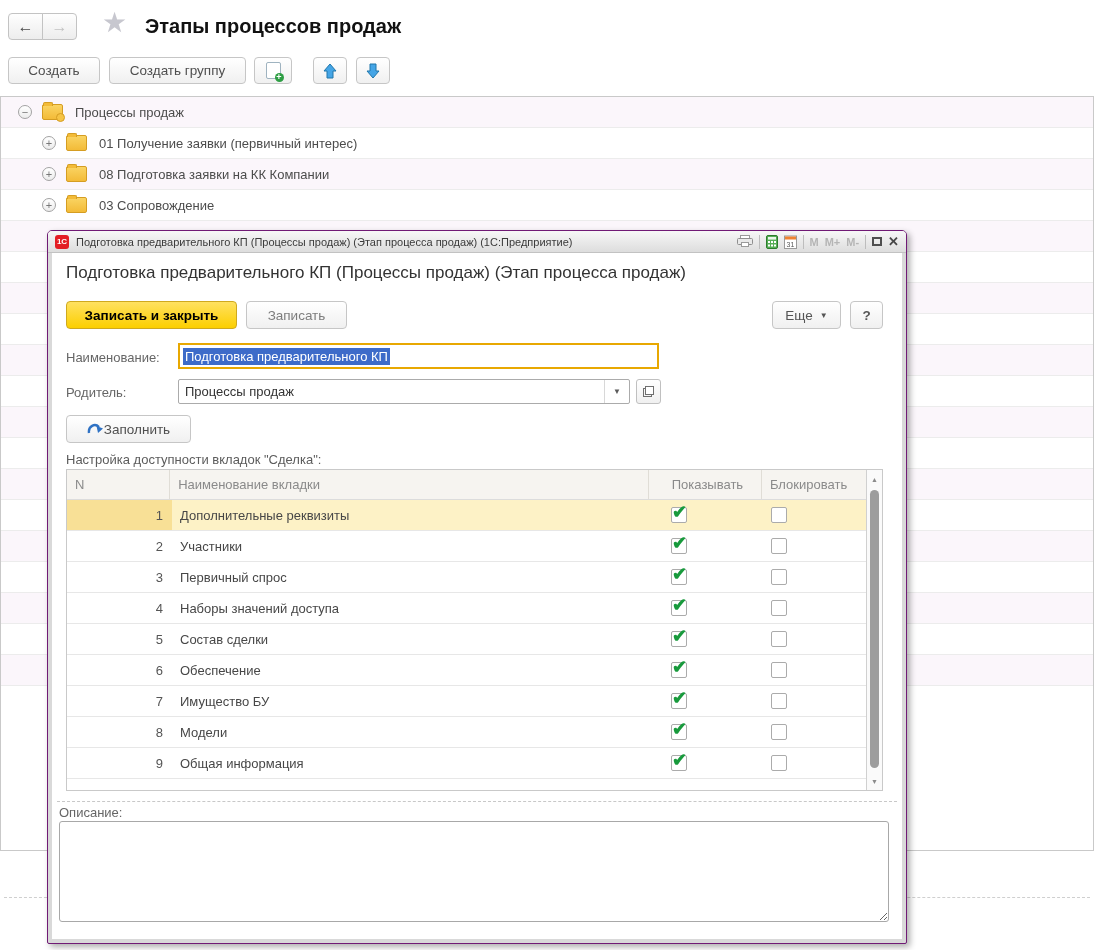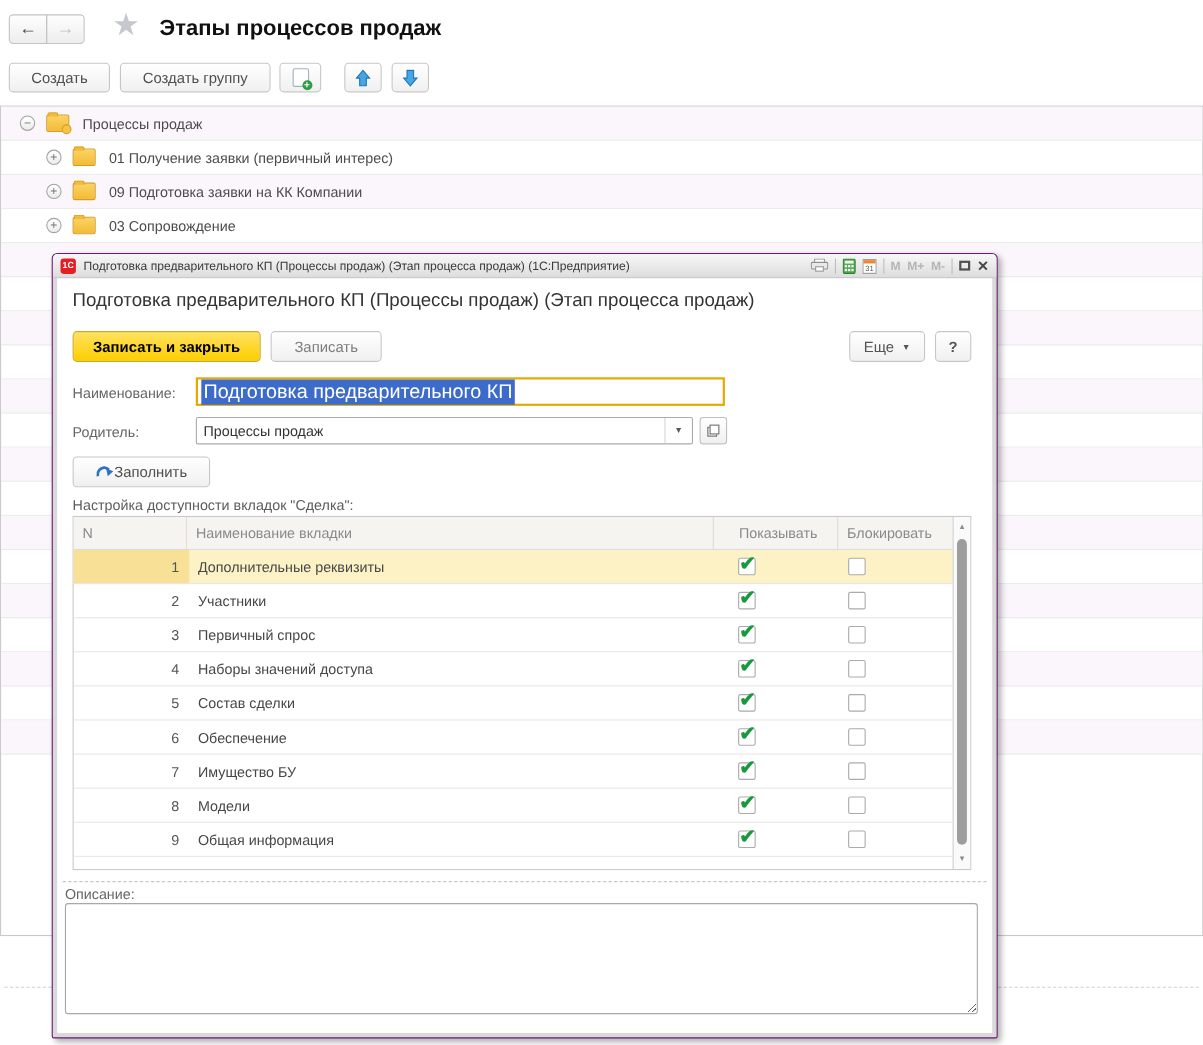--- a/index.html
+++ b/index.html
@@ -82,21 +82,21 @@
     border-color:#cfa91e;color:#000;font-weight:bold;}
   #btn-save{left:194px;top:48px;width:101px;}
   #btn-more{left:720px;top:48px;width:69px;color:#555;}
   #btn-more .caret{font-size:8px;margin-left:7px;color:#555;}
   #btn-help{left:798px;top:48px;width:33px;color:#555;font-weight:bold;}
 
   .fld-label{position:absolute;left:14px;font-size:13px;color:#666;}
   #lbl-name{top:97px;}
   #lbl-parent{top:132px;}
   .name-input{position:absolute;left:126px;top:90px;width:481px;height:26px;box-sizing:border-box;
-    border:2px solid #e8a801;background:#fff;display:flex;align-items:center;padding-left:3px;font-size:18px;}
+    border:2px solid #e8a801;background:#fff;display:flex;align-items:center;padding-left:3px;font-size:13px;}
   .sel-text{background:#3d6bc9;color:#fff;padding:1px 2px;}
   .combo{position:absolute;left:126px;top:126px;width:452px;height:25px;box-sizing:border-box;
     border:1px solid #ababab;border-radius:2px;background:#fff;display:flex;align-items:stretch;}
   .combo .combo-text{flex:1;display:flex;align-items:center;padding-left:6px;font-size:13px;color:#333;}
   .combo .combo-dd{width:24px;border-left:1px solid #d8d8d8;display:flex;align-items:center;justify-content:center;
     color:#5a5a5a;font-size:8px;}
   .open-btn{position:absolute;left:584px;top:126px;width:25px;height:25px;box-sizing:border-box;
     border:1px solid #c0c0c0;border-radius:3px;background:linear-gradient(#fff,#f0f0f0);
     display:flex;align-items:center;justify-content:center;}
   .sq-ico{width:11px;height:11px;position:relative;}
@@ -192,21 +192,21 @@
       <div class="tree-label">Процессы продаж</div>
     </div>
     <div class="tree-row lvl1">
       <div class="expander">+</div>
       <div class="folder"></div>
       <div class="tree-label">01 Получение заявки (первичный интерес)</div>
     </div>
     <div class="tree-row stripe lvl1">
       <div class="expander">+</div>
       <div class="folder"></div>
-      <div class="tree-label">09 Подготовка заявки на КК Компании</div>
+      <div class="tree-label">08 Подготовка заявки на КК Компании</div>
     </div>
     <div class="tree-row lvl1">
       <div class="expander">+</div>
       <div class="folder"></div>
       <div class="tree-label">03 Сопровождение</div>
     </div>
     <div class="tree-row stripe"></div>
     <div class="tree-row"></div>
     <div class="tree-row stripe"></div>
     <div class="tree-row"></div>

